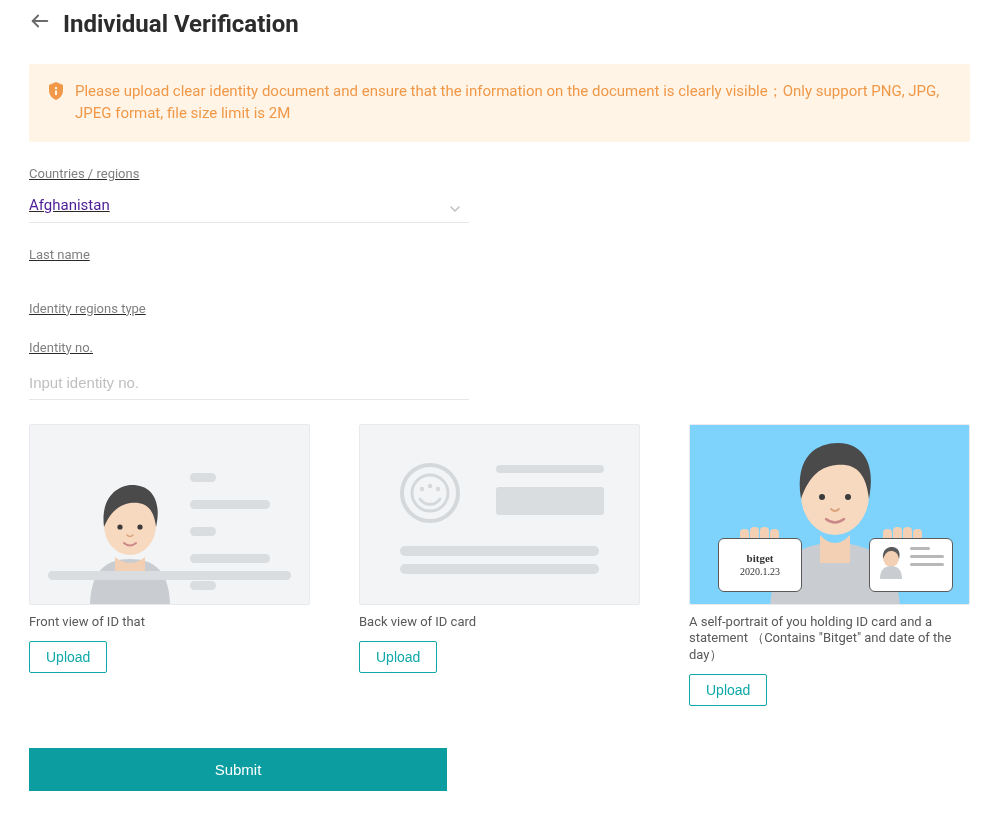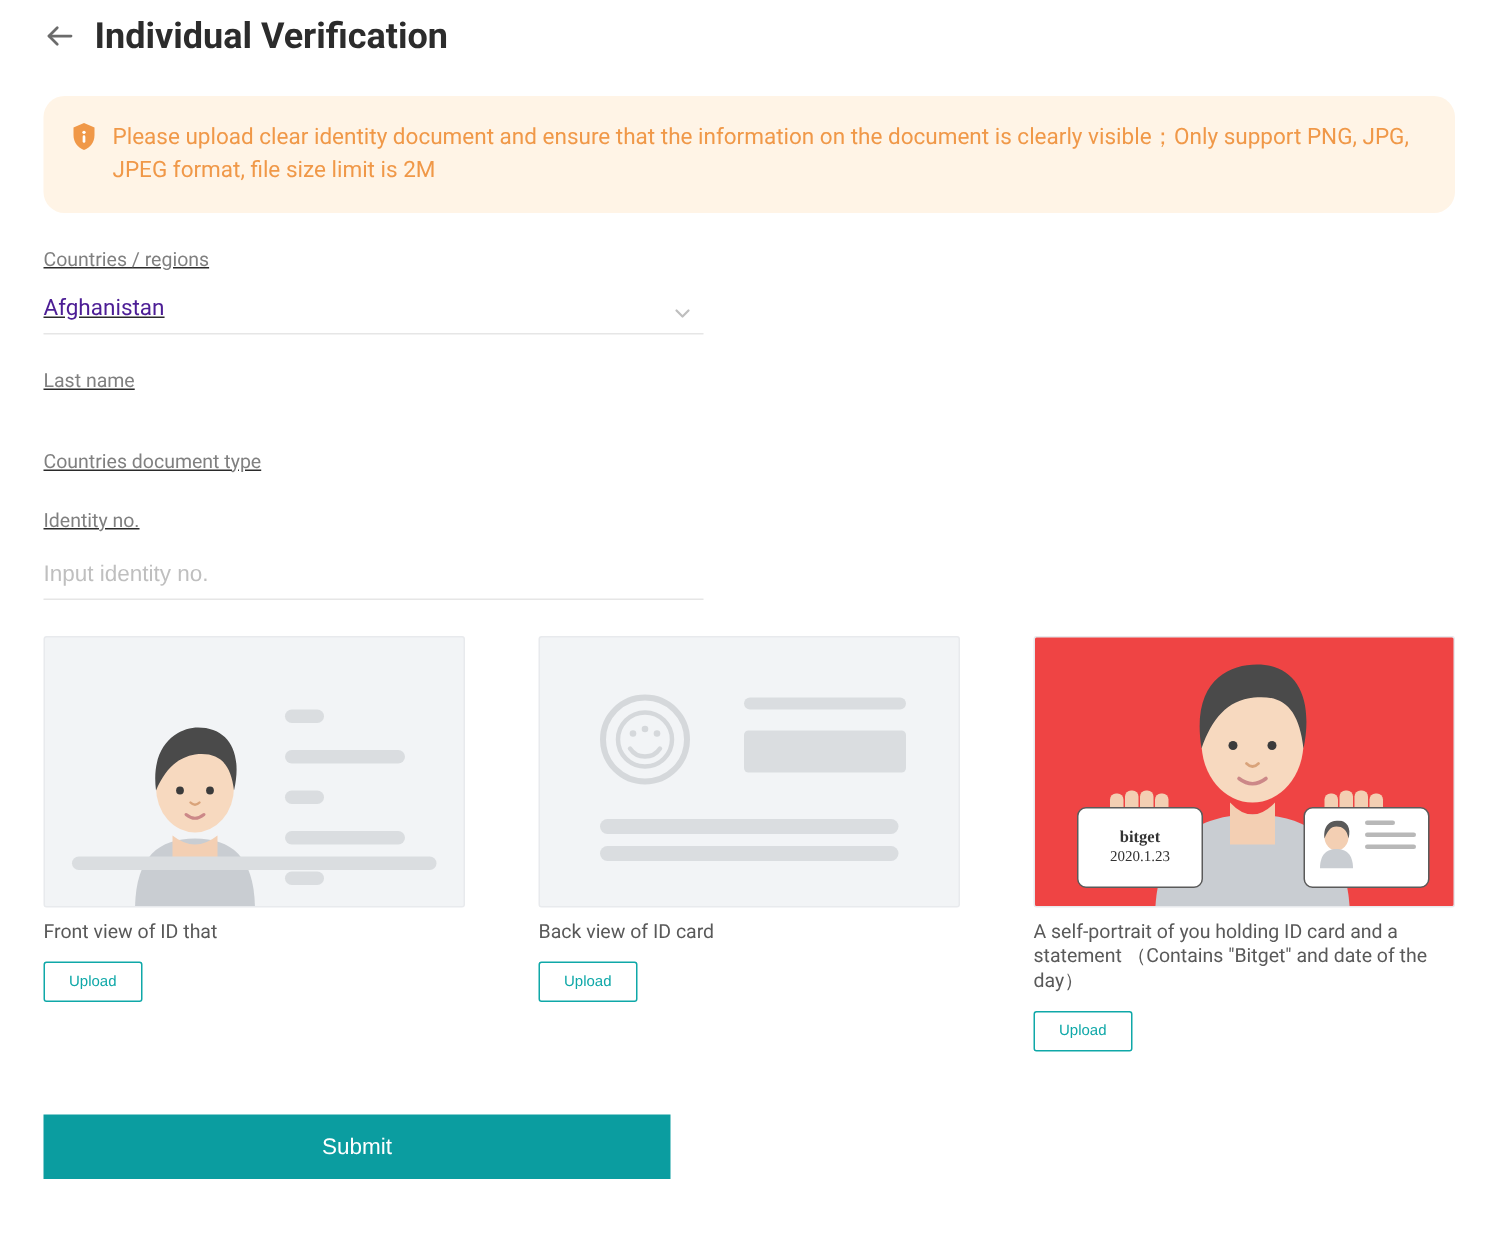--- a/index.html
+++ b/index.html
@@ -6,31 +6,31 @@
   body {
     font-family: -apple-system, BlinkMacSystemFont, "Segoe UI", Roboto, Helvetica, Arial, sans-serif;
     background: #fff;
     color: #2a2a2a;
     width: 999px;
     padding: 10px 29px 30px 29px;
   }
 
   .page-header {
     display: flex;
-    align-items: center;
+    align-items: flex-start;
     gap: 12px;
     margin-bottom: 26px;
   }
   .back-arrow { cursor: pointer; display: flex; align-items: center; }
   .title { font-size: 24px; font-weight: 700; color: #2c2c2c; }
 
   .notice {
     background: #fff4e6;
     padding: 17px 19px;
-    border-radius: 14px;
+    border-radius: 2px;
     display: flex;
     align-items: flex-start;
     gap: 11px;
     margin-bottom: 24px;
   }
   .notice-icon {
     flex-shrink: 0;
     width: 16px; height: 18px; margin-top: 1px;
   }
   .notice-text {
@@ -88,40 +88,40 @@
     border-radius: 2px;
     display: flex;
     align-items: center;
     justify-content: center;
     overflow: hidden;
     position: relative;
   }
   .preview-box-self {
     width: 281px;
     height: 181px;
-    background: #ef4444;
+    background: #7dd3fc;
     border: 1px solid #e8eaed;
     border-radius: 2px;
     position: relative;
     overflow: hidden;
   }
   .caption {
     font-size: 13px;
     color: #595959;
     margin-top: 9px;
     line-height: 1.3;
     min-height: 17px;
   }
   .caption.two-line { min-height: 34px; }
   .upload-btn {
     margin-top: 10px;
     border: 1px solid #0fa8a8;
     color: #0fa8a8;
     background: #fff;
-    font-size: 10px;
+    font-size: 14px;
     padding: 7px 16px;
     border-radius: 2px;
     cursor: pointer;
   }
 
   .submit-row { margin-top: 42px; }
   .submit-btn {
     width: 418px;
     background: #0b9da0;
     color: #fff;
@@ -225,21 +225,21 @@
     </div>
   </div>
 
   <div class="name-row">
     <div class="field">
       <label class="field-label">Last name</label>
     </div>
   </div>
 
   <div class="field">
-    <label class="field-label">Countries document type</label>
+    <label class="field-label">Identity regions type</label>
   </div>
 
   <div class="field">
     <label class="field-label">Identity no.</label>
     <input type="text" class="text-input" placeholder="Input identity no." style="">
   </div>
 
 </div>
 
 <div class="uploads">

